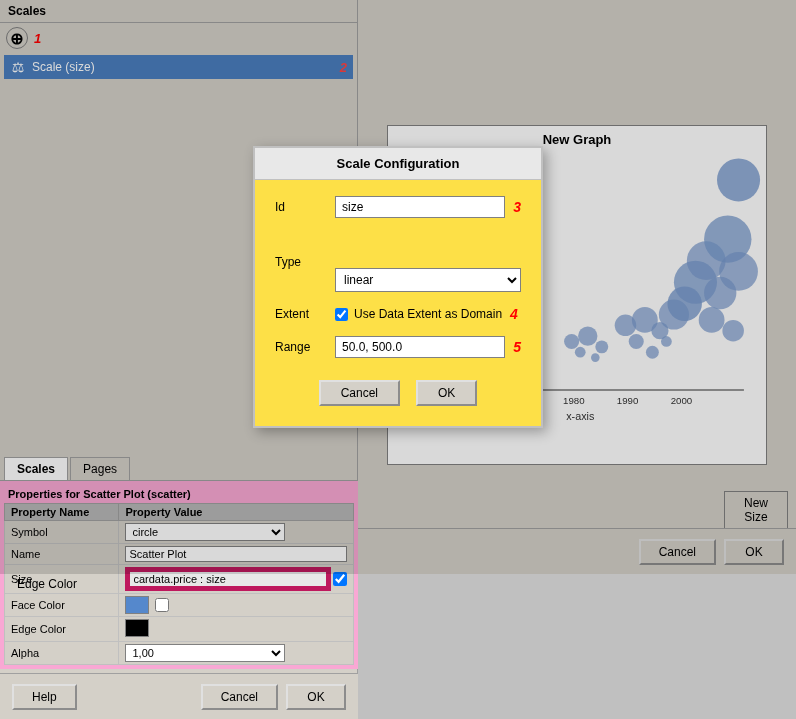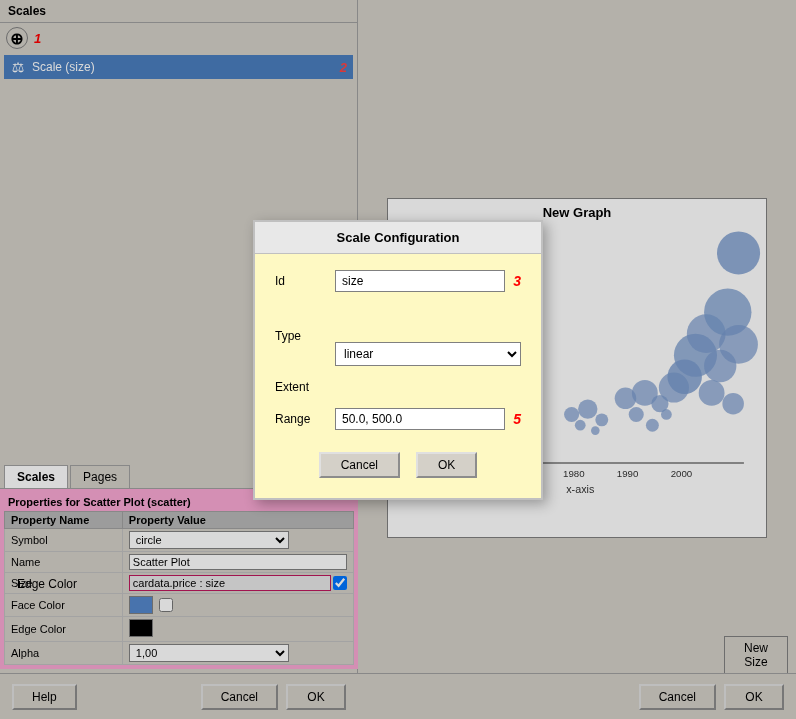--- a/index.html
+++ b/index.html
@@ -9,21 +9,21 @@
       background: #c0c0c0;
       width: 796px;
       height: 719px;
       overflow: hidden;
       position: relative;
     }
 
     
     .main-window {
       width: 796px;
-      height: 719px;
+      height: 574px;
       background: #d4d0c8;
       display: flex;
       flex-direction: column;
       position: relative;
     }
 
     
     .left-panel {
       position: absolute;
       left: 0;
@@ -205,21 +205,21 @@
 
     .mapped-field {
       display: flex;
       align-items: center;
       gap: 2px;
     }
 
     .mapped-input {
       flex: 1;
       background: #e8e8e8;
-      border: 1px solid #be185d;
+      border: 5px solid #be185d;
       padding: 1px 3px;
       font-size: 11px;
     }
 
     
     .bottom-bar {
       position: absolute;
       bottom: 0;
       left: 0;
       right: 0;
@@ -311,21 +311,21 @@
       position: absolute;
       top: 0; left: 0; right: 0; bottom: 0;
       background: rgba(0,0,0,0.15);
       z-index: 100;
       display: flex;
       align-items: center;
       justify-content: center;
     }
 
     .dialog {
-      background: #fef9c3;
+      background: #fde047;
       border: 2px solid #c0c0c0;
       box-shadow: 4px 4px 12px rgba(0,0,0,0.3);
       width: 290px;
       padding: 0;
     }
 
     .dialog-title-bar {
       background: #e8e8e8;
       border-bottom: 1px solid #c0c0c0;
       padding: 8px 12px;
@@ -603,20 +603,25 @@
           <span class="dialog-label">Type</span>
           <select class="dialog-select">
             <option>linear</option>
             <option>log</option>
             <option>ordinal</option>
           </select>
         </div>
 
         <div class="dialog-row">
           <span class="dialog-label">Extent</span>
+          <div class="dialog-checkbox-row">
+            <input type="checkbox" checked="" class="dialog-checkbox" style="">
+            <span class="dialog-checkbox-label">Use Data Extent as Domain</span>
+            <span class="dialog-num">4</span>
+          </div>
         </div>
 
         <div class="dialog-row">
           <span class="dialog-label">Range</span>
           <input class="dialog-input" type="text" value="50.0, 500.0" style="">
           <span class="dialog-num">5</span>
         </div>
 
         <div class="dialog-buttons">
           <button class="dialog-btn">Cancel</button>

